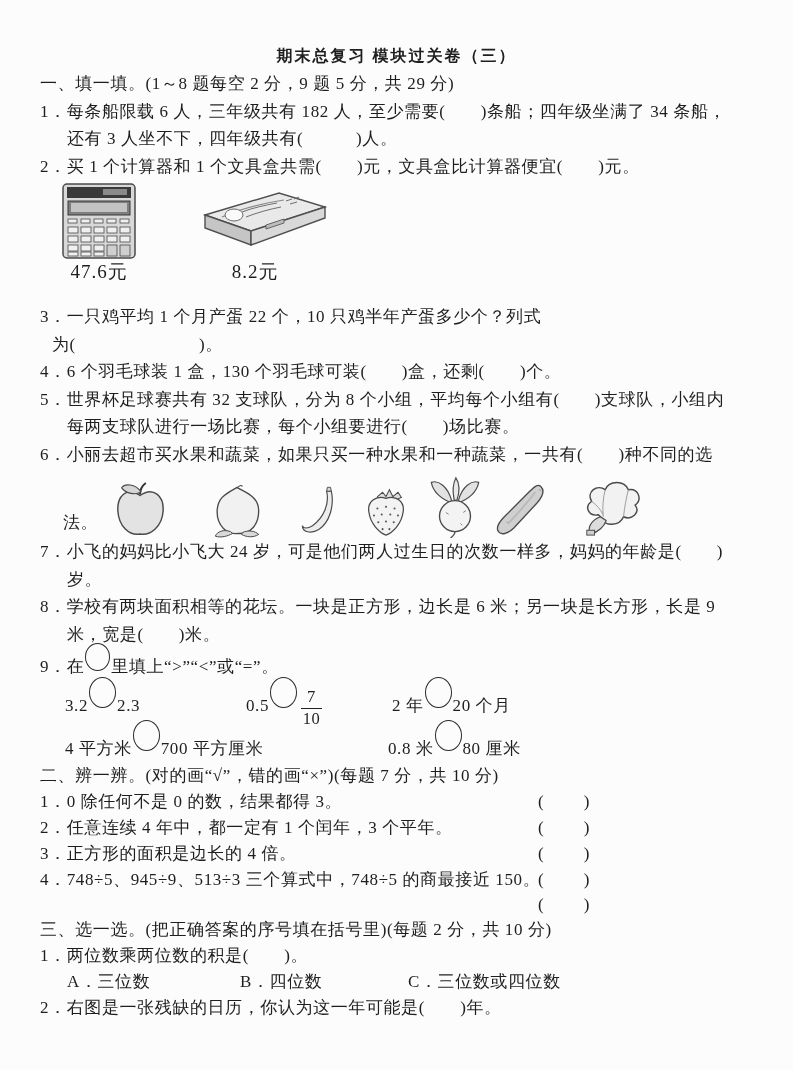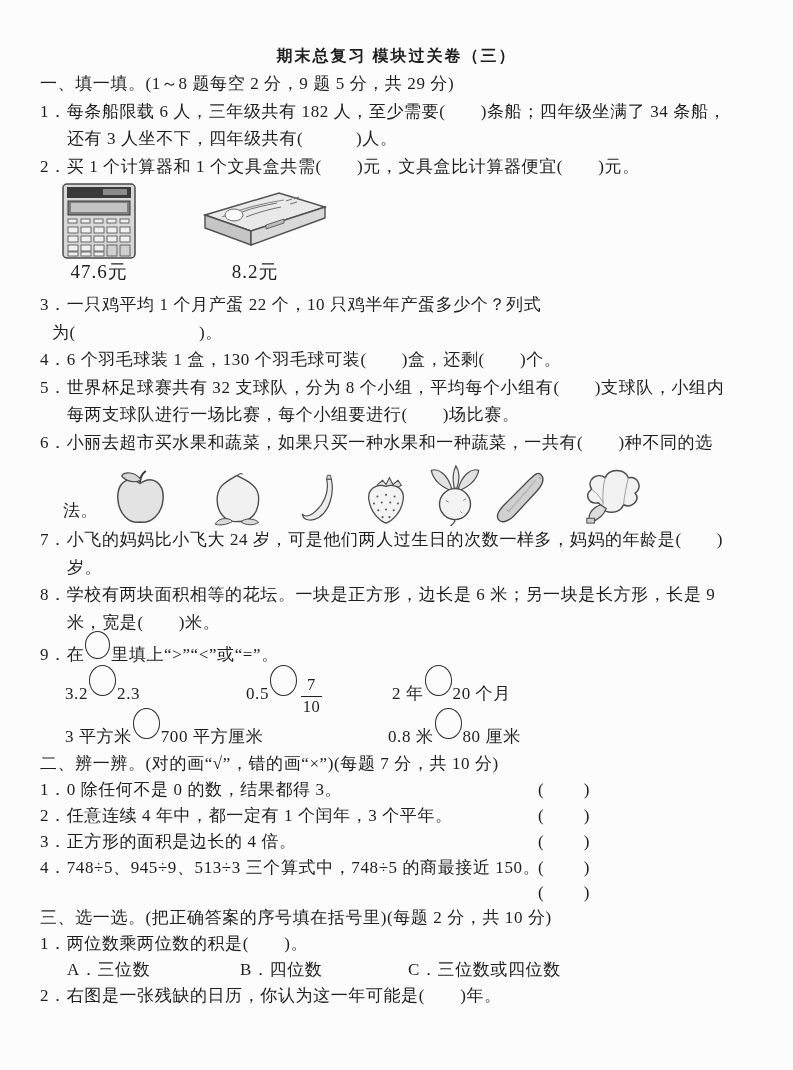--- a/index.html
+++ b/index.html
@@ -123,21 +123,21 @@
         <path d="M40,29 C58,21 82,15 102,12" stroke="#8a8a8a" stroke-width="1.2" fill="none"></path>
         <ellipse cx="52" cy="27" rx="9" ry="6" fill="#fafafa" stroke="#6a6a6a" stroke-width="1"></ellipse>
         <path d="M60,24 C70,20 84,17 95,15 M64,29 C74,25 88,21 99,19" stroke="#6f6f6f" stroke-width="1" fill="none"></path>
         <path d="M104,13 l6,-2 M108,16 l7,-2 M112,11 l5,-2" stroke="#6f6f6f" stroke-width="1"></path>
         <polygon points="84,37 102,31 102,35 84,41" fill="#bdbdbd" stroke="#5a5a5a" stroke-width="0.9"></polygon>
       </svg>
       <div class="price">8.2元</div>
     </div>
   </div>
 
-  <div class="ln" style="margin-top:7px">3．一只鸡平均 1 个月产蛋 22 个，10 只鸡半年产蛋多少个？列式</div>
+  <div class="ln" style="margin-top:19px">3．一只鸡平均 1 个月产蛋 22 个，10 只鸡半年产蛋多少个？列式</div>
   <div class="ln indent-sm">为(　　　　　　　)。</div>
   <div class="ln">4．6 个羽毛球装 1 盒，130 个羽毛球可装(　　)盒，还剩(　　)个。</div>
   <div class="ln">5．世界杯足球赛共有 32 支球队，分为 8 个小组，平均每个小组有(　　)支球队，小组内</div>
   <div class="ln indent">每两支球队进行一场比赛，每个小组要进行(　　)场比赛。</div>
   <div class="ln">6．小丽去超市买水果和蔬菜，如果只买一种水果和一种蔬菜，一共有(　　)种不同的选</div>
 
   <div class="produce-row">
     <span class="lead">法。</span>
     <svg width="52" height="58" viewBox="0 0 54 58" style="margin-left:16px">
       <path d="M27,15 C13,5 3,16 4,31 C5,47 16,57 27,55 C38,57 50,47 51,31 C52,16 41,5 27,15 Z" fill="#e3e3e3" stroke="#4a4a4a" stroke-width="1.5"></path>
@@ -208,21 +208,21 @@
     </span>
     <span class="cmp" style="left:246px">
       <span>0.5</span><span class="circ"></span><span class="frac"><span class="num">7</span><span class="den">10</span></span>
     </span>
     <span class="cmp" style="left:392px">
       <span>2 年</span><span class="circ"></span><span>20 个月</span>
     </span>
   </div>
   <div class="cmp-row cmp-row2">
     <span class="cmp" style="left:65px">
-      <span>3 平方米</span><span class="circ"></span><span>700 平方厘米</span>
+      <span>4 平方米</span><span class="circ"></span><span>700 平方厘米</span>
     </span>
     <span class="cmp" style="left:388px">
       <span>0.8 米</span><span class="circ"></span><span>80 厘米</span>
     </span>
   </div>
 
   <div class="j-row">二、辨一辨。(对的画“√”，错的画“×”)(每题 7 分，共 10 分)</div>
   <div class="j-row">
     <span>1．0 除任何不是 0 的数，结果都得 3。</span>
     <span class="j-bracket">(　　)</span>

